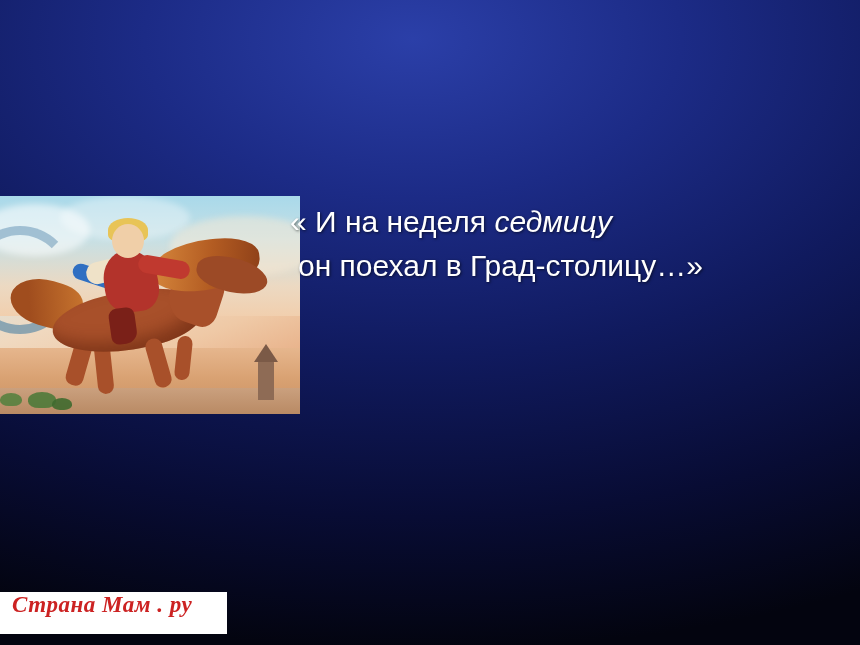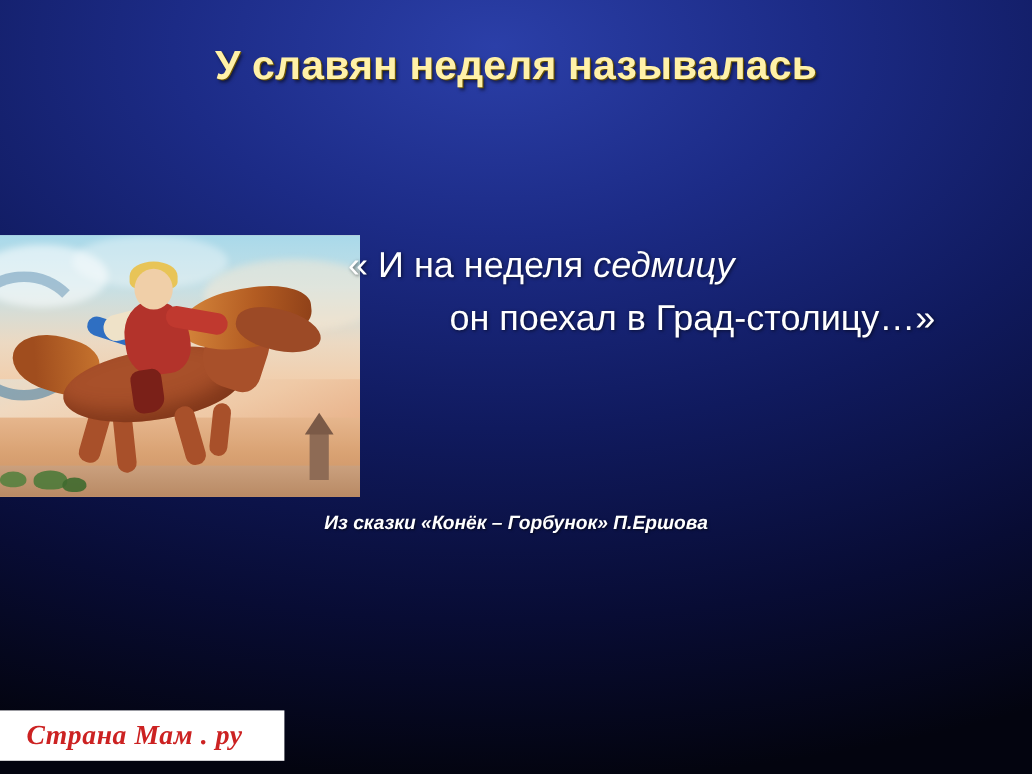--- a/index.html
+++ b/index.html
@@ -233,21 +233,20 @@
     line-height: 1.45;
     text-shadow: 1px 1px 3px rgba(0,0,0,0.6);
     white-space: nowrap;
   }
   .quote-line em {
     font-style: italic;
     margin-top: 48px;
   }
   #quote-line2 {
     padding-left: 8px;
-    text-align: center;
   }
 
   
   #source-line {
     position: absolute;
     left: 0;
     top: 428px;
     width: 860px;
     text-align: center;
     color: #ffffff;
@@ -259,40 +258,38 @@
 
   
   #watermark {
     position: absolute;
     left: 0;
     top: 592px;
     width: 227px;
     height: 42px;
     background: #ffffff;
     display: flex;
-    align-items: center;
-    padding-left: 10px;
+    align-items: flex-start;
   }
   #watermark-text {
     padding-left: 12px;
     color: #cc2222;
     font-family: "Liberation Serif", serif;
     font-size: 23px;
     font-weight: bold;
     font-style: italic;
     letter-spacing: 0.5px;
   }
 </style>
 </head>
 <body>
 
 <div id="slide">
 
   <div id="title-block">
-    <div id="title-line1">У славян неделя называлась</div>
   </div>
 
   <div id="illustration">
     <div class="ill-sky"></div>
     <div class="ill-cloud c1"></div>
     <div class="ill-cloud c2"></div>
     <div class="ill-cloud c3"></div>
     <div class="ill-swirl"></div>
     <div class="ill-ground"></div>
     <div class="ill-ground2"></div>
@@ -316,19 +313,18 @@
     <div class="ill-bush b1"></div>
     <div class="ill-bush b2"></div>
     <div class="ill-tower"></div>
   </div>
 
   <div id="quote-block">
     <div class="quote-line" id="quote-line1"><span>« И на неделя </span><em>седмицу</em></div>
     <div class="quote-line" id="quote-line2">он поехал в Град-столицу…»</div>
   </div>
 
-  <div id="source-line">Из сказки «Конёк – Горбунок» П.Ершова</div>
 
   <div id="watermark">
     <span id="watermark-text">Страна Мам . ру</span>
   </div>
 
 </div>
 
 </body></html>

